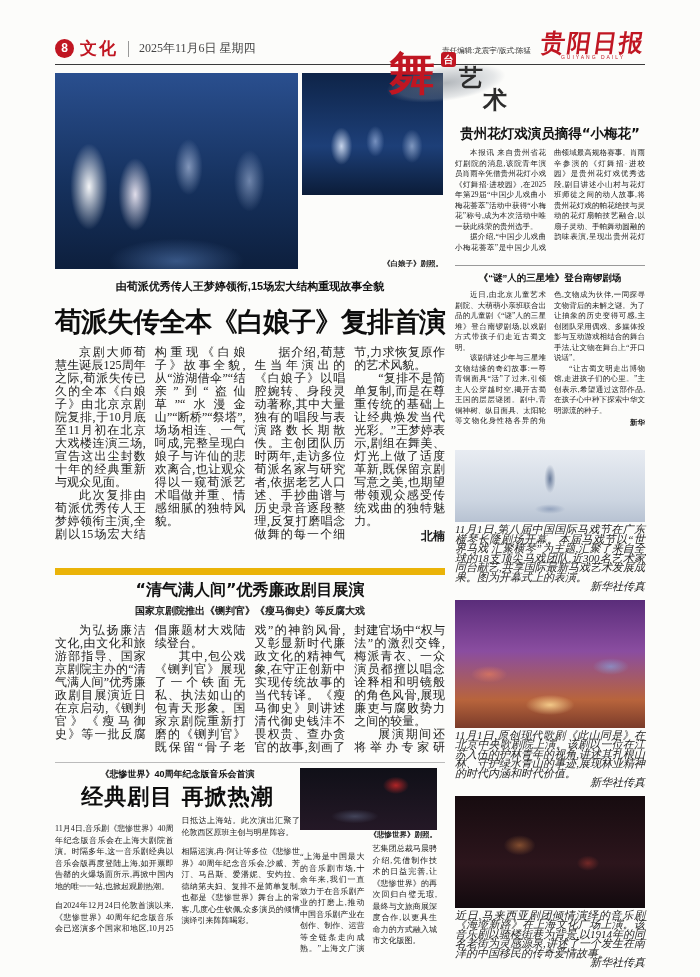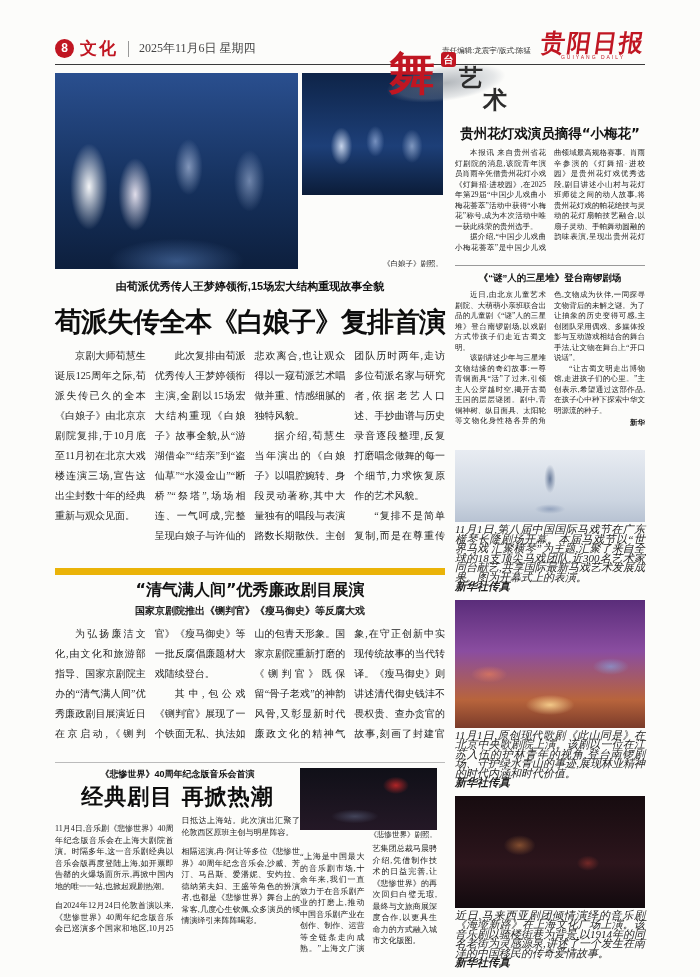--- a/index.html
+++ b/index.html
@@ -47,26 +47,26 @@
       radial-gradient(90px 30px at 50% 96%, rgba(90,130,190,.55), rgba(0,0,0,0) 75%),
       linear-gradient(180deg,#2a4f8f 0%,#16325f 55%,#0d1f3d 100%);}
   .ph-sub-wrap{width:141px;display:flex;flex-direction:column;justify-content:space-between;}
   .ph-sub{width:141px;height:122px;
      background:
       radial-gradient(15px 26px at 28% 60%, rgba(228,238,255,.85), rgba(0,0,0,0) 72%),
       radial-gradient(13px 22px at 52% 56%, rgba(178,200,240,.6), rgba(0,0,0,0) 70%),
       radial-gradient(15px 24px at 78% 60%, rgba(208,224,250,.55), rgba(0,0,0,0) 70%),
       linear-gradient(180deg,#0e2448,#1d3f78 60%,#0b1c38);}
   .cap{font-size:7.5px;line-height:10px;color:#222;}
-  .cap-r{text-align:right;}
+  .cap-r{text-align:right;font-weight:bold;}
   
   .kicker{text-align:center;font:bold 11px "Liberation Sans",sans-serif;margin-top:10px;color:#111;}
   .headline-xl{text-align:center;font:900 27px/32px "DejaVu Sans",sans-serif;letter-spacing:-1px;
       color:#0d0d0d;margin-top:12px;}
-  .body-cols{margin-top:8px;text-align:justify;font-size:10px;line-height:20px;overflow:hidden;}
+  .body-cols{margin-top:8px;text-align:justify;font-size:12px;line-height:13px;overflow:hidden;}
   .cols4{column-count:4;column-gap:9px;height:208px;}
   .body-cols p{margin:0;text-indent:2em;}
   .byline{display:block;text-align:right;font-weight:bold;margin-top:2px;}
   
   .mid{border-top:7px solid #eab308;margin-top:14px;padding-top:5px;}
   .headline-md{text-align:center;font:bold 16px "DejaVu Sans",sans-serif;color:#111;}
   .subhead{text-align:center;font:bold 10px "Liberation Sans",sans-serif;color:#222;margin-top:3px;}
   .cols4-mid{column-count:4;column-gap:9px;height:132px;margin-top:6px;}
   
   .bot{border-top:1px solid #bbb;margin-top:6px;padding-top:5px;display:flex;gap:0;}
@@ -104,21 +104,21 @@
       radial-gradient(26px 12px at 18% 58%, rgba(240,130,90,.6), rgba(0,0,0,0) 70%),
       radial-gradient(26px 12px at 82% 52%, rgba(130,180,240,.55), rgba(0,0,0,0) 70%),
       linear-gradient(180deg,#5a2d7a 0%,#8a4da0 40%,#b8643c 78%,#7a3b2a);}
   .rc-photo3{width:190px;height:112px;margin-top:8px;
      background:
       radial-gradient(22px 14px at 34% 44%, rgba(205,125,65,.55), rgba(0,0,0,0) 72%),
       radial-gradient(16px 11px at 70% 60%, rgba(185,60,50,.5), rgba(0,0,0,0) 70%),
       linear-gradient(180deg,#170c10,#2c151c 60%,#120a0e);}
   .rc-cap{font-size:11px;line-height:9.5px;text-align:justify;margin-top:3px;color:#222;
       font-style:italic;}
-  .credit{display:block;font-weight:bold;font-style:italic;}
+  .credit{display:block;text-align:right;font-weight:normal;font-style:italic;}
 </style>
 </head>
 <body>
 
 <div class="page">
 
   <div class="hdr">
     <div class="hdr-left">
       <div class="pageno">8</div>
       <div class="section">文化</div>
@@ -177,21 +177,21 @@
         </div>
       </div>
 
       <div class="bot">
         <div class="bot-left">
           <div class="kicker-sm">《悲惨世界》40周年纪念版音乐会首演</div>
           <div class="headline-bot">经典剧目 再掀热潮</div>
           <div class="cols2">
             <p>11月4日,音乐剧《悲惨世界》40周年纪念版音乐会在上海大剧院首演。时隔多年,这一音乐剧经典以音乐会版再度登陆上海,如开票即告罄的火爆场面所示,再掀中国内地的唯一一站,也掀起观剧热潮。</p>
             <p>自2024年12月24日伦敦首演以来,《悲惨世界》40周年纪念版音乐会已巡演多个国家和地区,10月25日抵达上海站。此次演出汇聚了伦敦西区原班主创与明星阵容。</p>
-            <p>相隔运演,冉·阿让等多位《悲惨世界》40周年纪念音乐会,沙威、芳汀、马吕斯、爱潘妮、安灼拉、德纳第夫妇、王盛等角色的扮演者,也都是《悲惨世界》舞台上的常客,几度心生钦佩,众多演员的倾情演绎引来阵阵喝彩。</p>
+            <p>相隔运演,冉·阿让等多位《悲惨世界》40周年纪念音乐会,沙威、芳汀、马吕斯、爱潘妮、安灼拉、德纳第夫妇、复排不是简单复制,也都是《悲惨世界》舞台上的常客,几度心生钦佩,众多演员的倾情演绎引来阵阵喝彩。</p>
           </div>
         </div>
         <div class="bot-right">
           <div class="photo ph-lesmis"></div>
           <div class="cap cap-r">《悲惨世界》剧照。</div>
           <div class="cols2">
             <p>“上海是中国最大的音乐剧市场,十余年来,我们一直致力于在音乐剧产业的打磨上,推动中国音乐剧产业在创作、制作、运营等全链条走向成熟。”上海文广演艺集团总裁马晨骋介绍,凭借制作技术的日益完善,让《悲惨世界》的再次回归白璧无瑕,最终与文旅商展深度合作,以更具生命力的方式融入城市文化版图。</p>
           </div>
         </div>
       </div>
@@ -221,21 +221,21 @@
       </div>
 
       <div class="photo rc-photo1"></div>
       <div class="rc-cap">
         <span>11月1日,第八届中国国际马戏节在广东横琴长隆剧场开幕。本届马戏节以“世界马戏 汇聚横琴”为主题,汇聚了来自全球的18支顶尖马戏团队,近300名艺术家同台献艺,共享国际最新马戏艺术发展成果。图为开幕式上的表演。</span>
         <span class="credit">新华社传真</span>
       </div>
 
       <div class="photo rc-photo2"></div>
       <div class="rc-cap">
-        <span>11月1日,原创现代歌剧《此山同是》在北京中央歌剧院上演。该剧以一位在江苏入伍的护林青年的视角,登台南锣剧场、守护绿水青山的事迹,展现林业精神的时代内涵和时代价值。</span>
+        <span>11月1日,原创现代歌剧《此山同是》在北京中央歌剧院上演。该剧以一位在江苏入伍的护林青年的视角,讲述其扎根山林、守护绿水青山的事迹,展现林业精神的时代内涵和时代价值。</span>
         <span class="credit">新华社传真</span>
       </div>
 
       <div class="photo rc-photo3"></div>
       <div class="rc-cap">
         <span>近日,马来西亚剧团倾情演绎的音乐剧《海墘新路》在上海文化广场上演。该音乐剧以骑楼街巷为背景,以1914年的同名老街为灵感源泉,讲述了一个发生在南洋的中国移民的传奇爱情故事。</span>
         <span class="credit">新华社传真</span>
       </div>
 
     </div>

